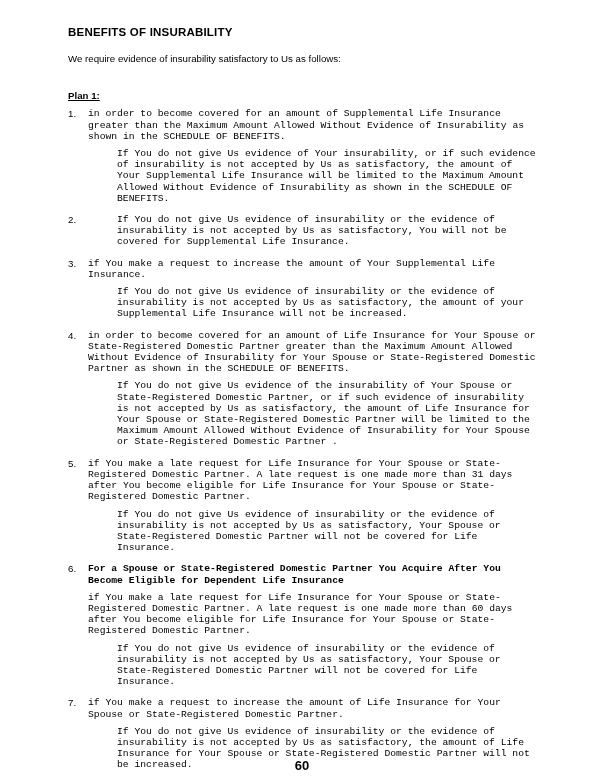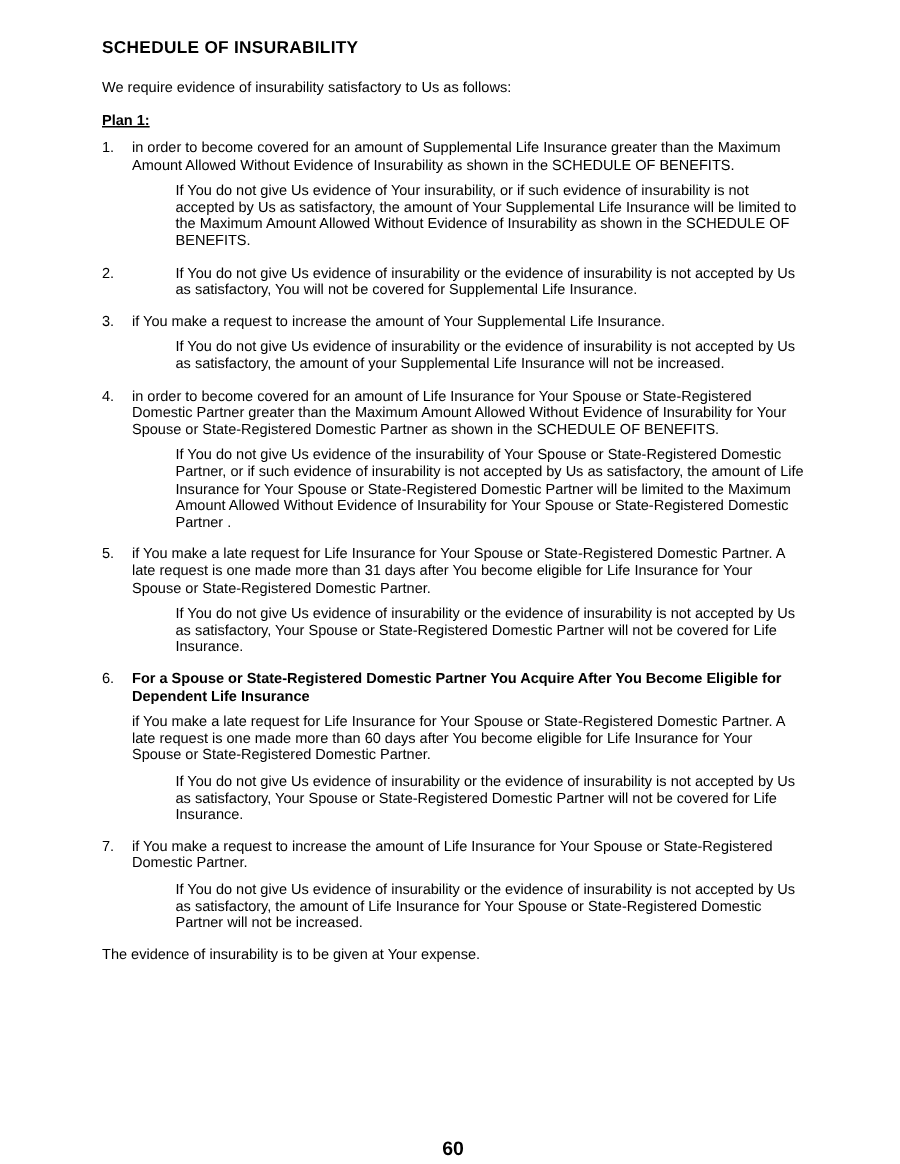--- a/index.html
+++ b/index.html
@@ -19,37 +19,37 @@
     line-height: 11.2px;
     overflow: hidden;
   }
   .title {
     font-size: 11.5px;
     font-weight: bold;
     letter-spacing: 0.2px;
     margin-bottom: 14px;
     line-height: 13px;
   }
-  .intro { margin-bottom: 11px; }
+  .intro { margin-bottom: 26px; }
   .plan-label-row { margin-bottom: 7px; }
   .plan-label {
     font-weight: bold;
     text-decoration: underline;
     margin-top: 46px;
   }
   .items { }
   .item {
     display: flex;
     margin-bottom: 10px;
   }
   .item .num {
     flex: 0 0 20px;
     width: 20px;
   }
-  .item .item-body { flex: 1; }
+  .item .item-body { flex: 1; font-family: Liberation Mono, monospace; }
   .item .item-body p { margin-bottom: 6px; }
   .item .item-body p:last-child { margin-bottom: 0; margin-left: 29px; }
   .item-heading { font-weight: bold; }
   .closing { margin-top: 0; }
   .footer {
     position: absolute;
     left: 68px;
     right: 64px;
     bottom: 5px;
   }
@@ -64,21 +64,21 @@
     font-size: 13px;
     line-height: 11px;
     margin-top: 1px;
   }
 </style>
 </head>
 <body>
 
 <div class="page">
 
-  <h1 class="title">SCHEDULE OF INSURABILITY</h1>
+  <h1 class="title">BENEFITS OF INSURABILITY</h1>
 
   <p class="intro">We require evidence of insurability satisfactory to Us as follows:</p>
 
   <p class="plan-label-row"><span class="plan-label">Plan 1:</span></p>
 
   <div class="items">
 
     <div class="item">
       <span class="num">1.</span>
       <div class="item-body">

